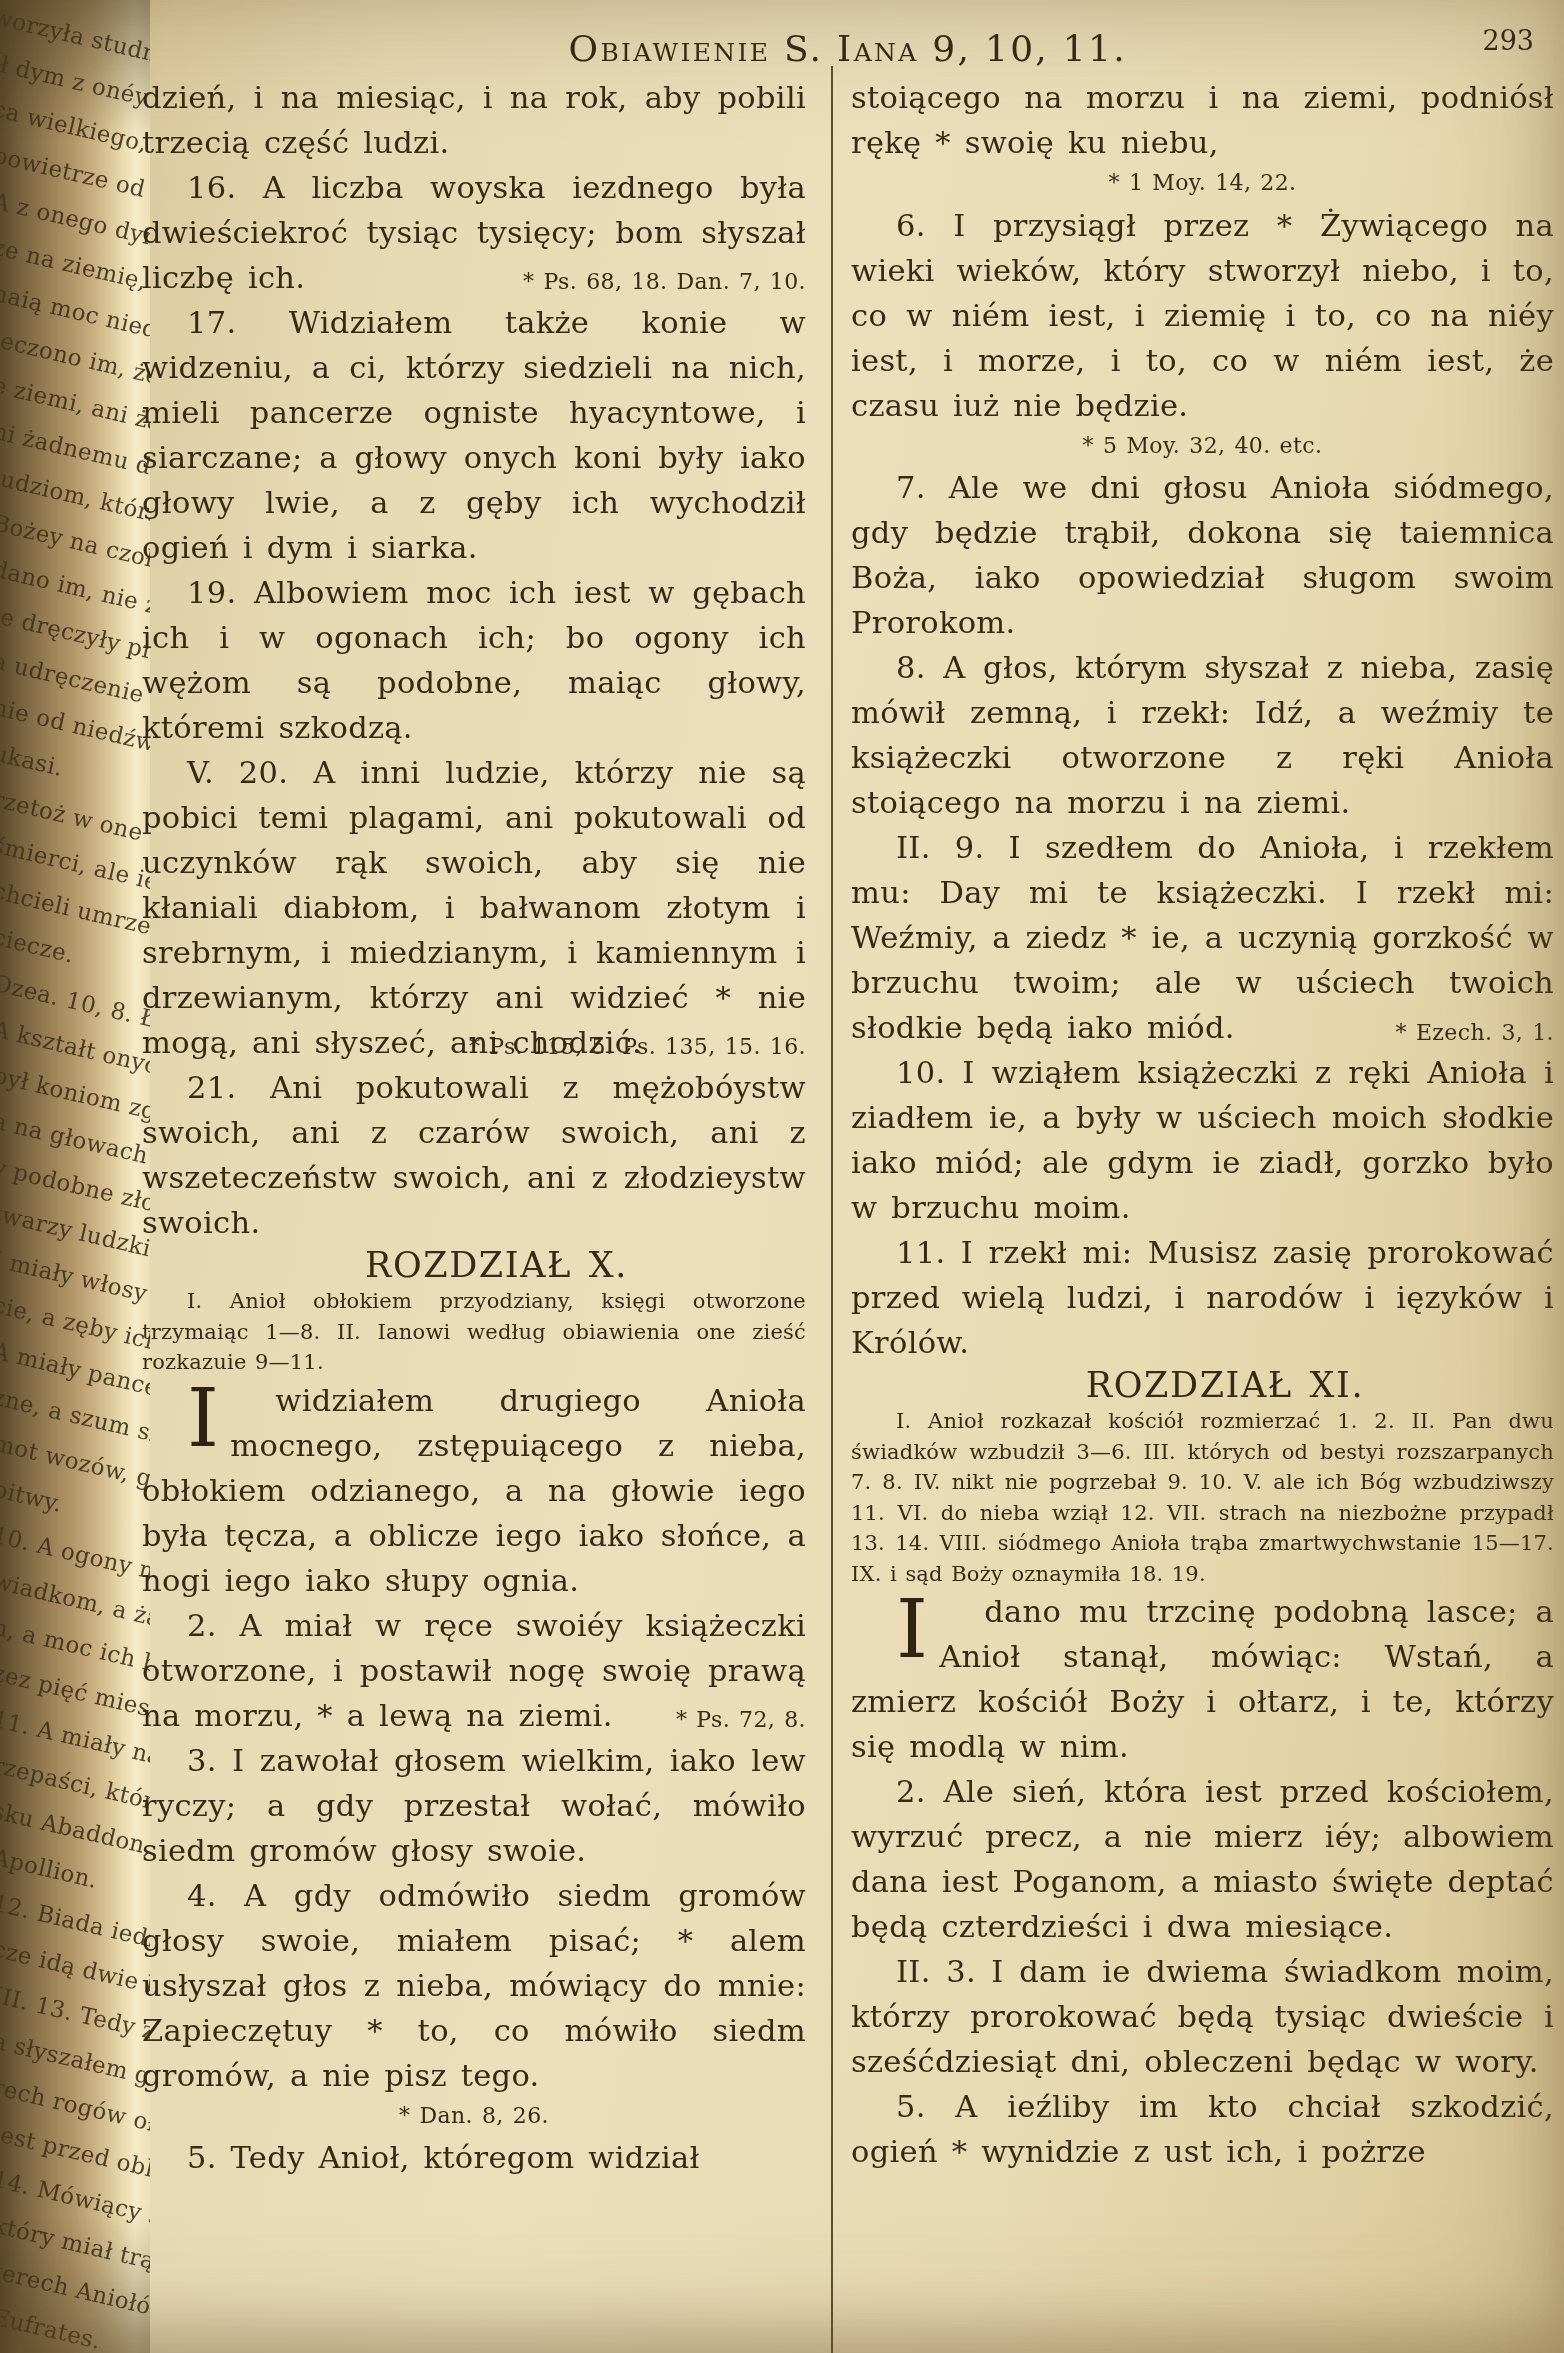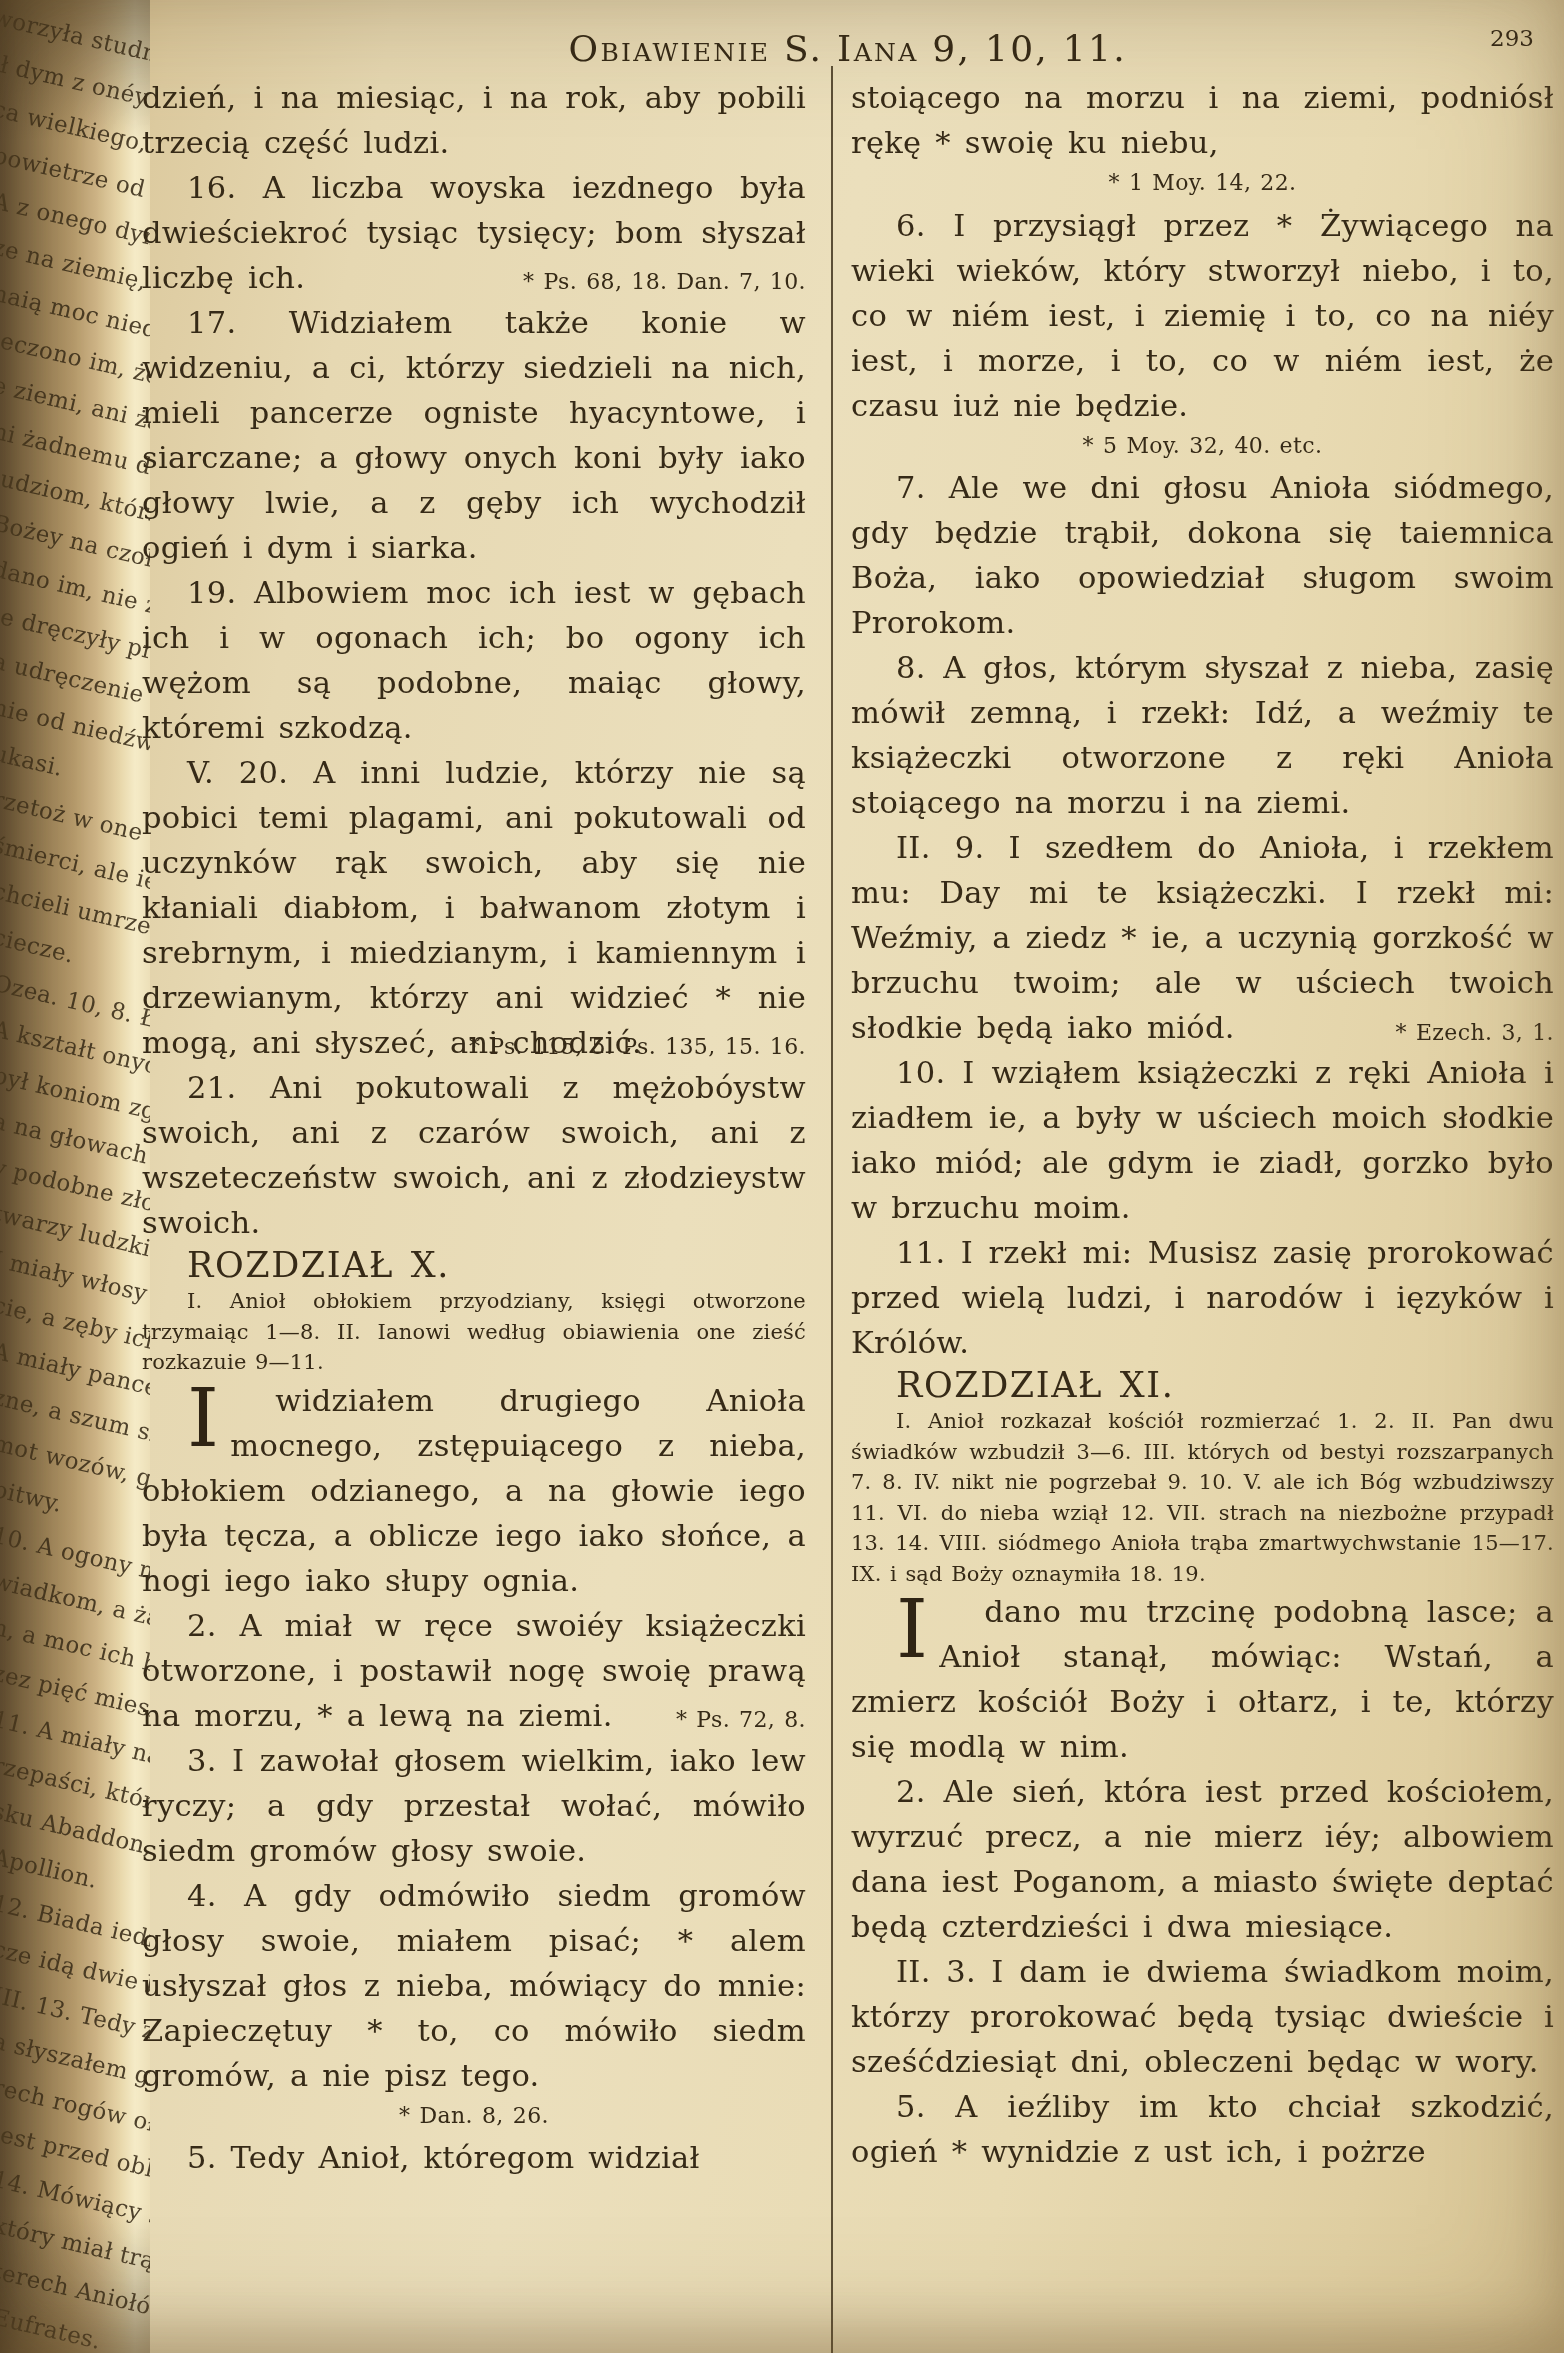--- a/index.html
+++ b/index.html
@@ -22,32 +22,32 @@
     height:46px;white-space:nowrap;width:329px;margin-left:-9.4px;
     transform:rotate(13deg);transform-origin:0 50%;
     font-size:23px;color:rgba(56,43,24,.88);letter-spacing:0.4px;
   }
   
   .header-title{
     position:absolute;left:266px;top:28px;width:861px;text-align:right;
     font-size:36px;letter-spacing:2.3px;font-variant-caps:small-caps;color:#322715;
   }
   .page-number{position:absolute;left:1401px;top:25px;width:133px;text-align:right;
-    font-size:23px;color:#2f2414;}
+    font-size:27px;color:#2f2414;}
   
   .divider{position:absolute;left:831px;top:66px;width:2.3px;height:2288px;background:#42351f;opacity:.85;}
   .col{position:absolute;top:75px;text-align:justify;font-size:30.5px;line-height:45px;
     word-spacing:3.9px;letter-spacing:0.3px;}
   .col-left{left:142px;width:664px;height:2269px;overflow:hidden;}
   .col-right{left:851px;width:703px;height:2269px;overflow:hidden;}
   p.verse{margin:0;text-indent:45px;position:relative;}
   p.cont{text-indent:0;}
   .ref-abs{position:absolute;right:0;bottom:4.7px;font-size:22px;letter-spacing:0.4px;word-spacing:1.6px;line-height:27px;}
   .ref-line{text-align:center;font-size:22px;line-height:36px;letter-spacing:0.4px;word-spacing:1.6px;margin:0 0 1.6px 0;}
-  .chapter-heading{text-indent:0;font-size:35px;letter-spacing:1.6px;
+  .chapter-heading{text-align:center;text-indent:0;font-size:35px;letter-spacing:1.6px;
     margin:27px 0 15.6px 0;line-height:41px;}
   .summary{font-size:21px;line-height:30.5px;text-indent:31px;word-spacing:1.6px;letter-spacing:0.2px;margin:0 0 20.3px 0;}
   .dropcap-p{text-indent:0;}
   .dropcap{float:left;font-size:81px;line-height:69px;padding:6.3px 11px 0 0;color:#2f2414;}
 </style>
 </head>
 <body>
 
 <div id="screenshot">
 

